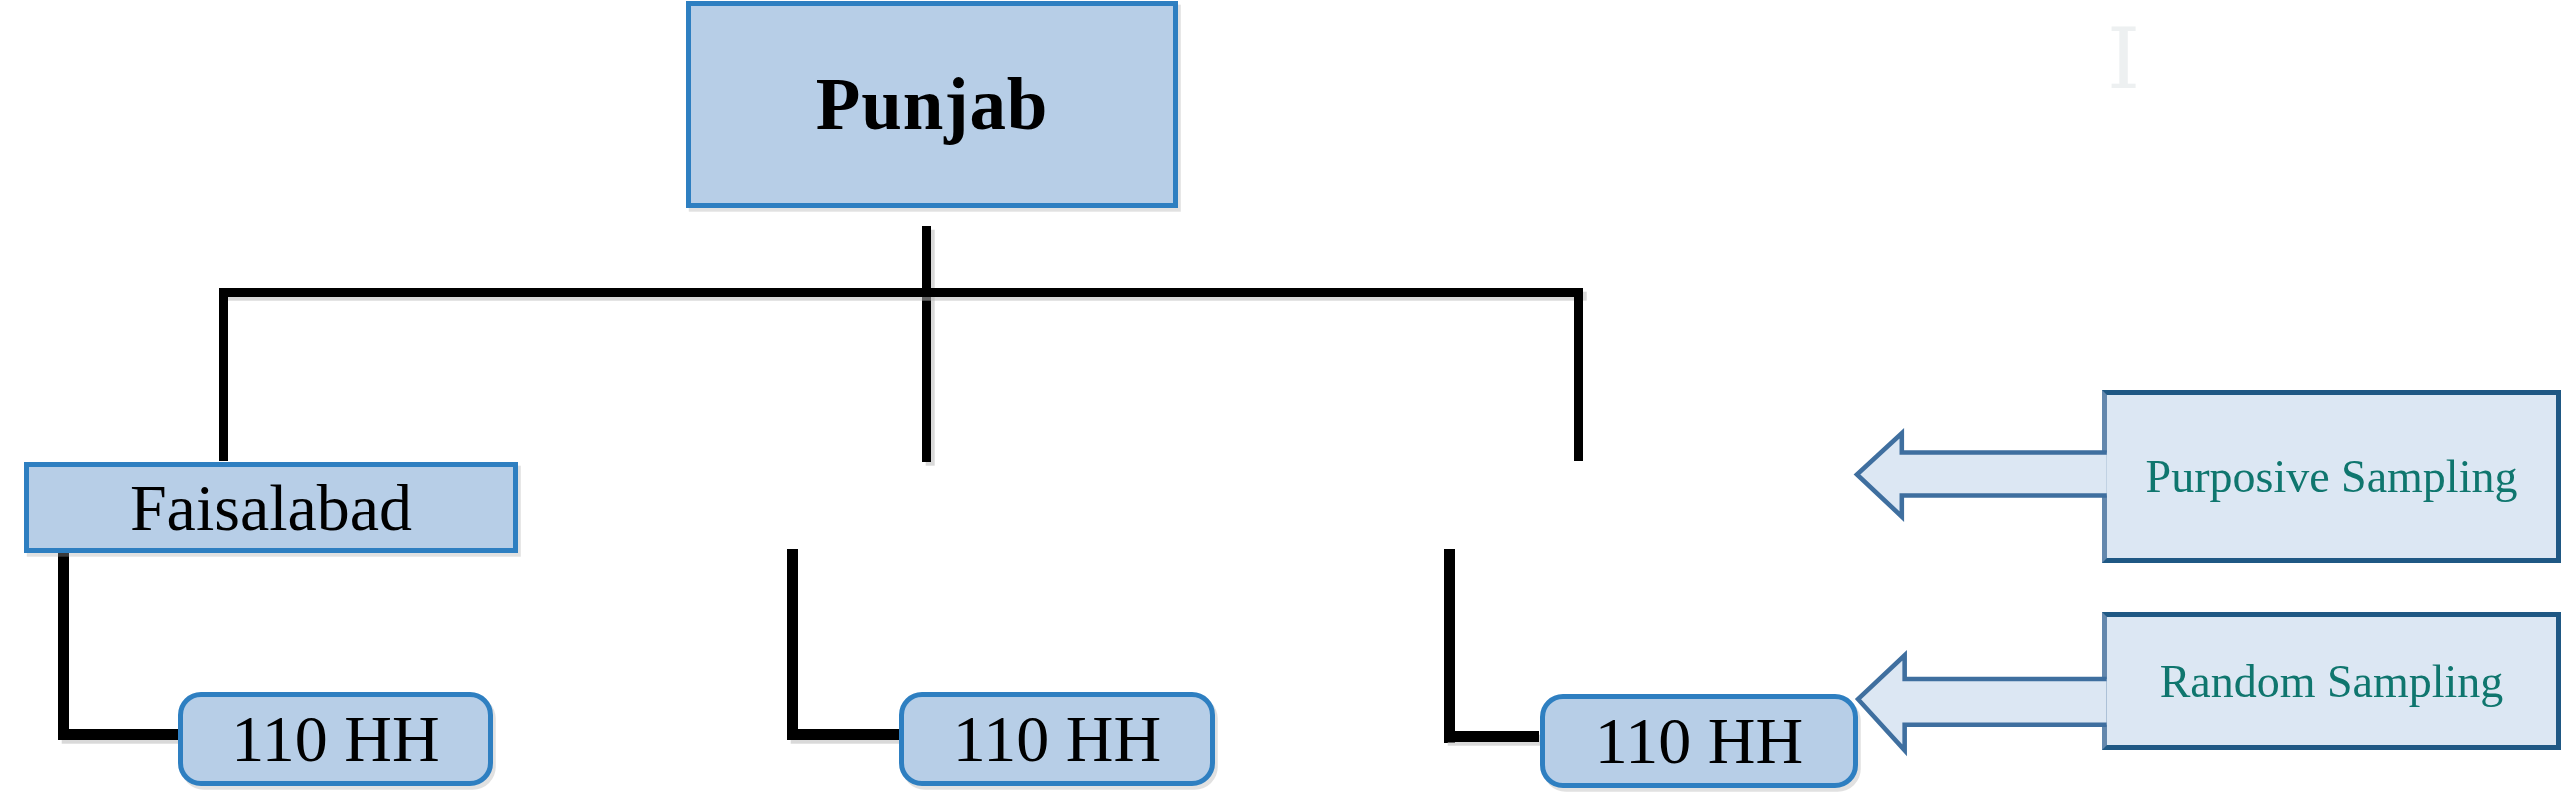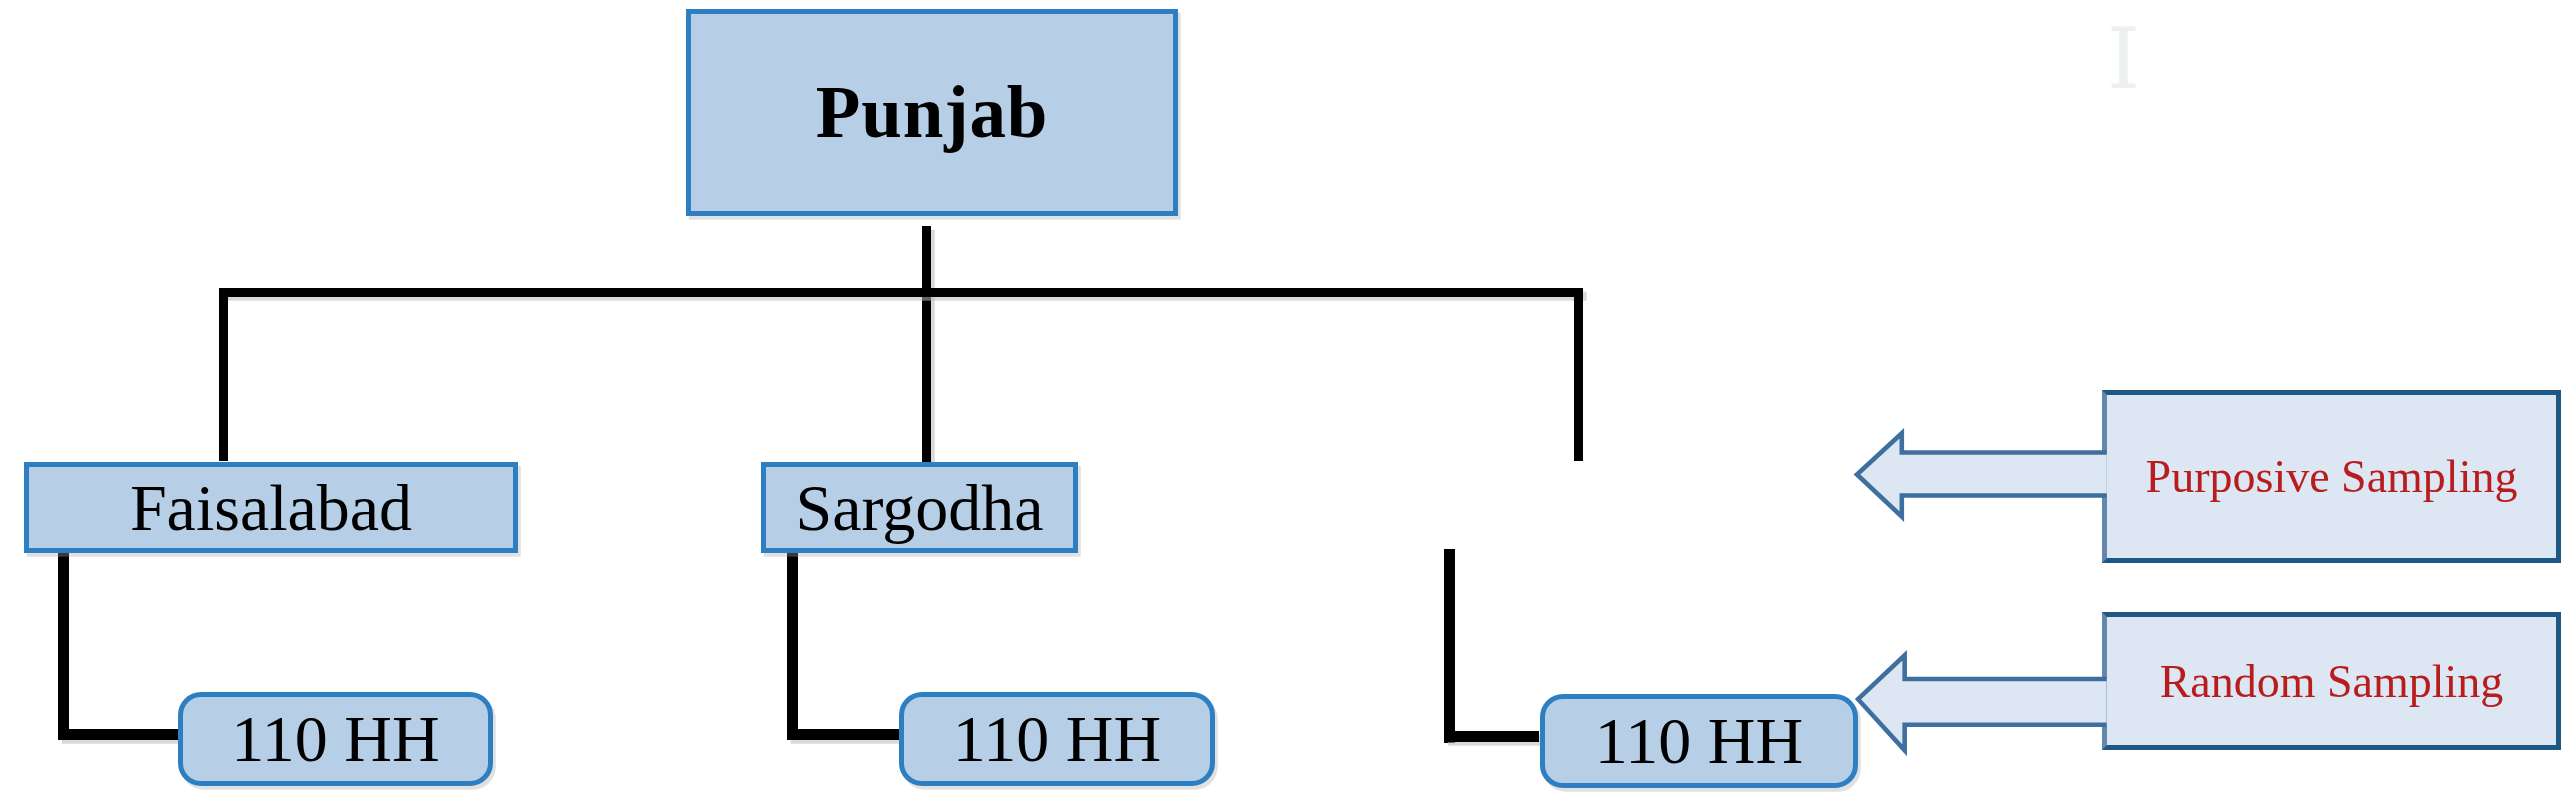--- a/index.html
+++ b/index.html
@@ -30,21 +30,21 @@
   }
   .line-shadow{box-shadow:3.7px 3.7px 0 rgba(185,185,185,0.55);}
   
   .callout{
     position:absolute;
     box-sizing:border-box;
     background:#dce7f3;
     border:5.5px solid #1f5884;
     border-left-color:#6488ad;
     display:flex;align-items:center;justify-content:center;
-    font-size:46px;color:#b91c1c;
+    font-size:46px;color:#0f766e;
     z-index:2;
   }
   
   .arrow{position:absolute;z-index:3;overflow:visible;}
   .arrow-path{fill:#dce7f3;stroke:#3f6f9f;stroke-width:5;stroke-linejoin:miter;}
   
   .ibeam{
     position:absolute;
     left:2107px;top:16.5px;
     font-size:84px;line-height:84px;
@@ -63,29 +63,26 @@
   <div class="line" style="left:219px;top:288px;width:9.2px;height:173px;"></div>
   <div class="line" style="left:1574px;top:288px;width:9.2px;height:173px;"></div>
 
   <div class="line" style="left:58px;top:549px;width:11px;height:191px;"></div>
   <div class="line line-shadow" style="left:58px;top:729px;width:120px;height:11px;"></div>
   <div class="line" style="left:787px;top:549px;width:11px;height:191px;"></div>
   <div class="line line-shadow" style="left:787px;top:729px;width:112px;height:11px;"></div>
   <div class="line" style="left:1444px;top:549px;width:11px;height:194px;"></div>
   <div class="line line-shadow" style="left:1444px;top:731px;width:95px;height:11px;"></div>
 
-  <div class="node node-root" style="left:686px;top:9px;width:492px;height:207px;">
+  <div class="node node-root" style="left:686px;top:1px;width:492px;height:207px;">
     <span>Punjab</span>
   </div>
 
   <div class="node node-district" style="left:24px;top:462px;width:494px;height:91px;">
     <span>Faisalabad</span>
-  </div>
-  <div class="node node-district" style="left:761px;top:462px;width:317px;height:91px;">
-    <span>Sargodha</span>
   </div>
 
   <div class="node node-hh" style="left:178px;top:692px;width:315px;height:94px;">
     <span>110 HH</span>
   </div>
   <div class="node node-hh" style="left:899px;top:692px;width:316px;height:94px;">
     <span>110 HH</span>
   </div>
   <div class="node node-hh" style="left:1540px;top:694px;width:318px;height:94px;">
     <span>110 HH</span>

